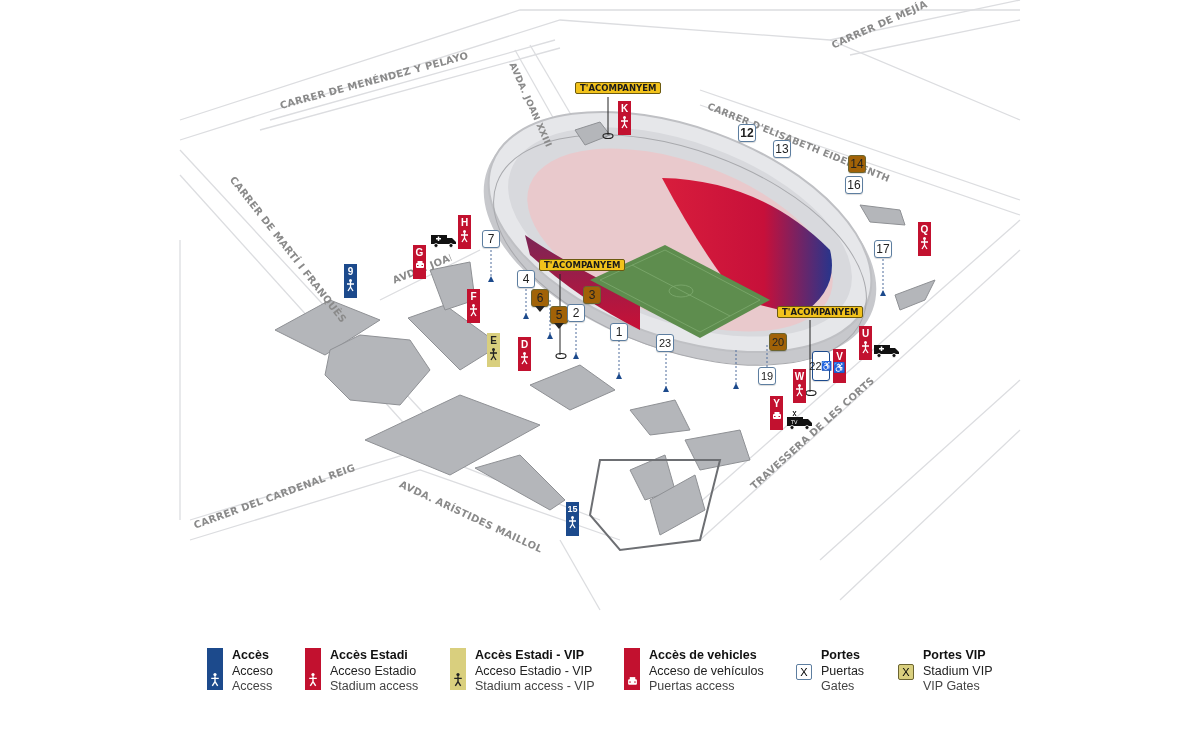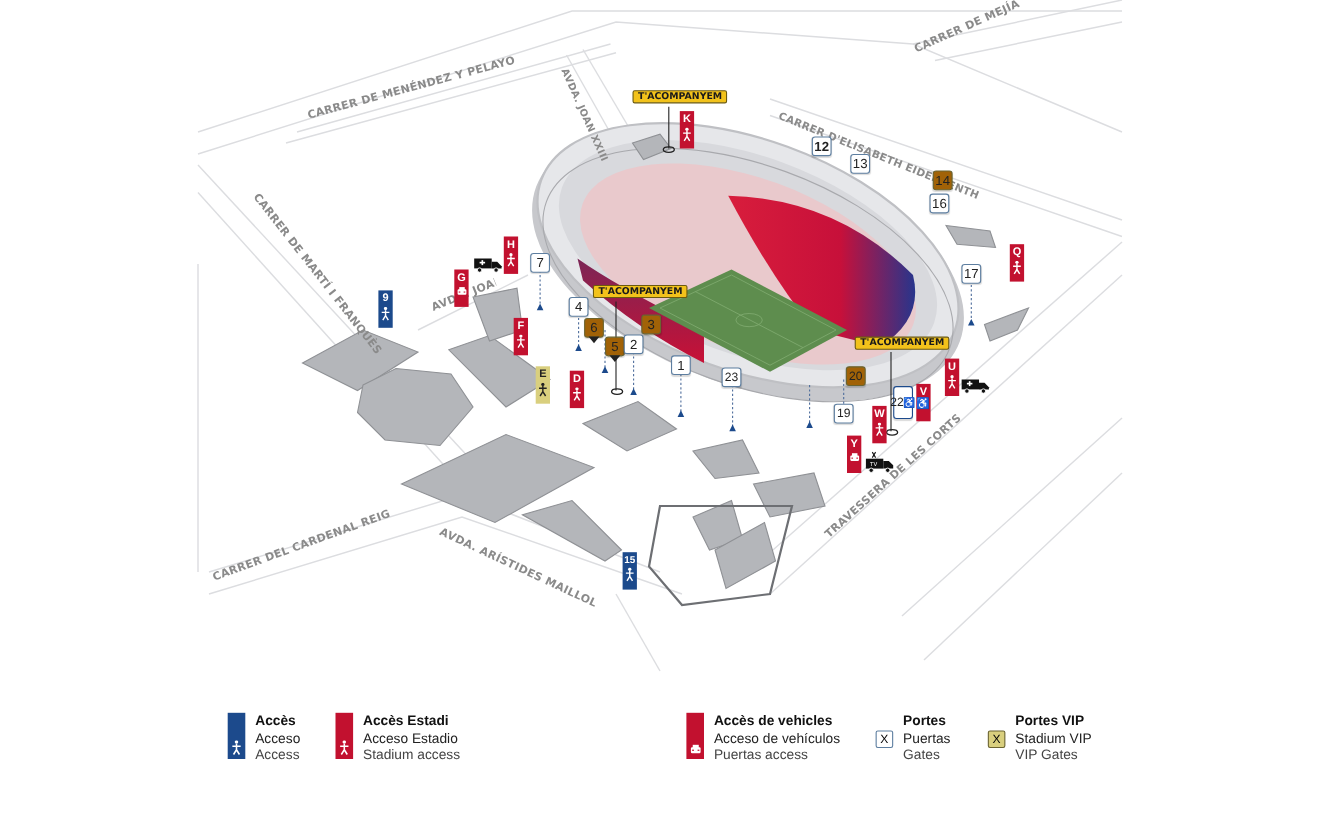--- a/index.html
+++ b/index.html
@@ -308,20 +308,33 @@
           <circle cx="4.5" cy="1.5" r="1.5" fill="#fff"></circle>
           <path d="M4.5 3 L4.5 8 M1 5 L8 5 M4.5 8 L2 12 M4.5 8 L7 12" stroke="#fff" stroke-width="1.3" fill="none"></path>
         </svg>
     </div>
     <div class="leg-text">
       <span class="l1">Accès Estadi</span>
       <span class="l2">Acceso Estadio</span>
       <span class="l3">Stadium access</span>
     </div>
   </div>
+  <div class="leg-item" style="left:450px;">
+    <div class="leg-swatch" style="background:#d9cf7e;">
+      <svg width="10" height="14" viewBox="0 0 9 13">
+          <circle cx="4.5" cy="1.5" r="1.5" fill="#222"></circle>
+          <path d="M4.5 3 L4.5 8 M1 5 L8 5 M4.5 8 L2 12 M4.5 8 L7 12" stroke="#222" stroke-width="1.3" fill="none"></path>
+        </svg>
+    </div>
+    <div class="leg-text">
+      <span class="l1">Accès Estadi - VIP</span>
+      <span class="l2">Acceso Estadio - VIP</span>
+      <span class="l3">Stadium access - VIP</span>
+    </div>
+  </div>
   <div class="leg-item" style="left:624px;">
     <div class="leg-swatch" style="background:#c2112f;">
       <svg width="11" height="11" viewBox="0 0 10 10">
           <rect x="1" y="3" width="8" height="5" rx="1" fill="#fff"></rect>
           <rect x="2.5" y="1" width="5" height="3" fill="#fff"></rect>
           <rect x="2" y="5" width="1.5" height="1" fill="#c2112f"></rect>
           <rect x="6.5" y="5" width="1.5" height="1" fill="#c2112f"></rect>
         </svg>
     </div>
     <div class="leg-text">

